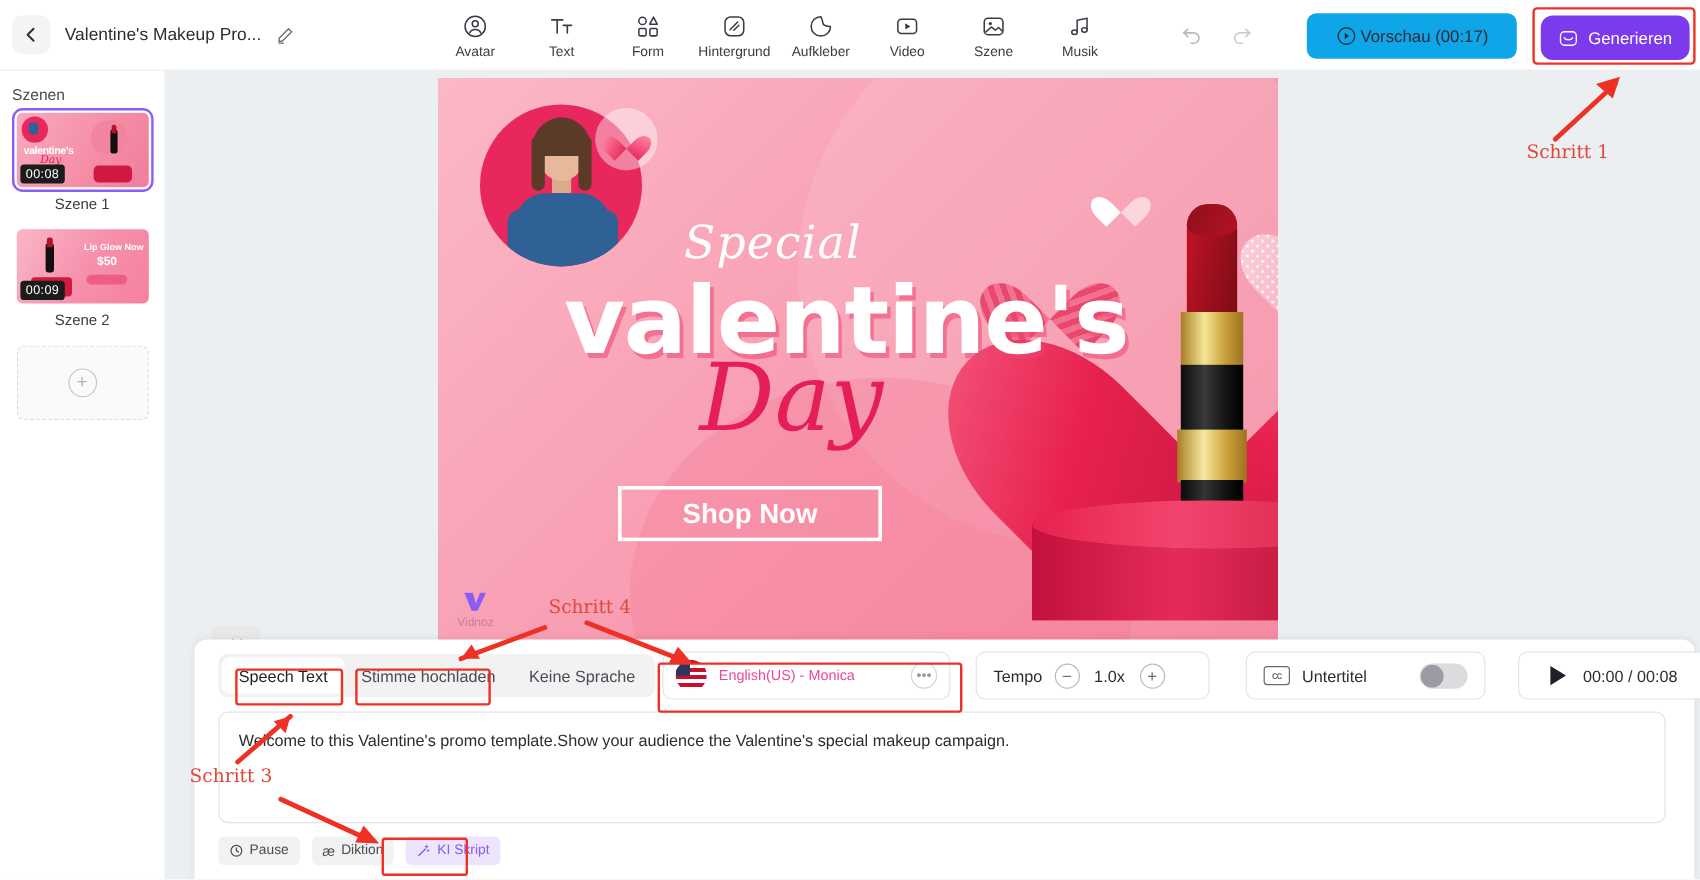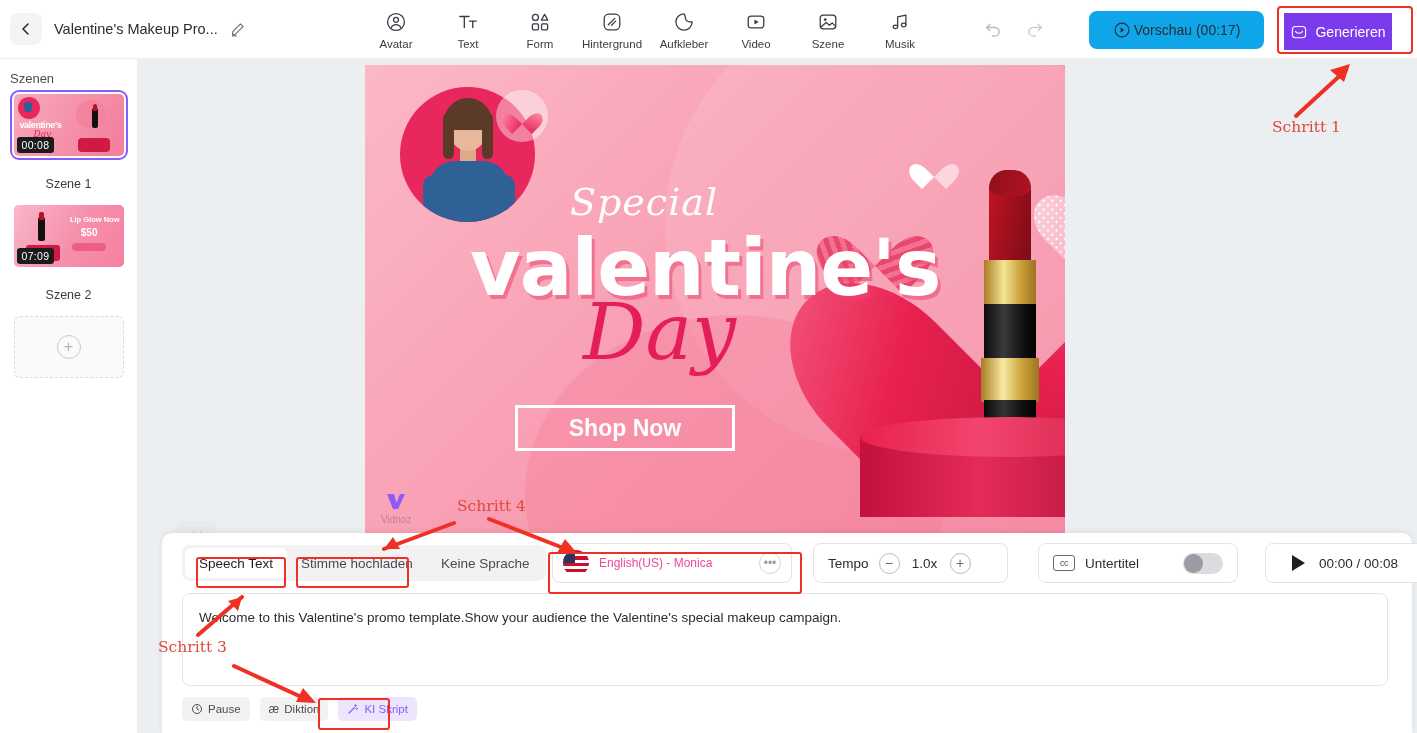--- a/index.html
+++ b/index.html
@@ -41,43 +41,43 @@
   #preview-btn {
     position:absolute; left:1089px; top:11px; width:175px; height:38px;
     background:#0ea5e9; border-radius:8px; display:flex; align-items:center;
     justify-content:center; gap:3px; cursor:pointer;
   }
   #preview-btn .plabel { font-size:14px; color:#2b2b33; }
 
   #gen-wrap { position:absolute; left:1277px; top:6px; width:136px; height:48px;
     border:2px solid #ee3124; border-radius:4px; }
   #gen-btn {
-    position:absolute; left:5px; top:5px; width:108px; height:37px;
-    background:#7c3aed; border-radius:0; display:flex; align-items:center;
+    position:absolute; left:5px; top:5px; width:124px; height:37px;
+    background:#7c3aed; border-radius:10px; display:flex; align-items:center;
     justify-content:center; gap:7px; cursor:pointer;
   }
   #gen-btn .glabel { font-size:14px; color:#ffffff; }
 
   
   #sidebar {
     position:absolute; left:0; top:59px; width:138px; height:674px;
     background:#ffffff; border-right:1px solid #ececec;
   }
   .szenen-title { font-size:13px; color:#4a4a55; margin:12px 0 8px 10px; }
   .scene-card { margin:0 auto 4px auto; width:110px; }
   .scene-thumb {
     position:relative; width:110px; height:62px; border-radius:5px; overflow:hidden;
     cursor:pointer; background:#f7c5d3;
   }
   .scene-sel { outline:2px solid #8b5cf6; outline-offset:2px; border-radius:5px; }
   .dur-badge {
     position:absolute; left:3px; bottom:3px; background:#1b1b1b; color:#fff;
     font-size:10.5px; padding:2px 5px; border-radius:3px; letter-spacing:.3px;
   }
-  .scene-label { text-align:center; font-size:12.5px; color:#3b3b45; margin-top:21px; }
+  .scene-label { text-align:center; font-size:12.5px; color:#3b3b45; margin-top:7px; }
   .add-scene {
     margin:14px auto 0 auto; width:110px; height:62px; border:1px dashed #dcdce0;
     border-radius:6px; background:#fafafa; display:flex; align-items:center;
     justify-content:center; cursor:pointer;
   }
   .plus-circle { width:24px;height:24px;border-radius:50%;border:1.5px solid #c8c8cf;
     display:flex;align-items:center;justify-content:center;color:#b4b4bc;font-size:16px;line-height:1;}
 
   
   #stage { position:absolute; left:138px; top:59px; width:1279px; height:674px; background:#eceff1; }
@@ -353,21 +353,21 @@
 
     <div class="scene-card" style="margin-top:14px;" data-name="scene-card-2">
       <div class="scene-thumb" data-name="scene-thumbnail-2">
         <div style="position:absolute;inset:0;background:linear-gradient(120deg,#f9b7c7,#f68fab 55%,#f5819f);"></div>
         <div style="position:absolute;left:24px;top:12px;width:7px;height:24px;border-radius:2px;background:#111;"></div>
         <div style="position:absolute;left:25px;top:7px;width:5px;height:8px;border-radius:2px 2px 0 0;background:#b31322;"></div>
         <div style="position:absolute;left:12px;bottom:6px;width:34px;height:16px;border-radius:3px;background:#d11a42;"></div>
         <div style="position:absolute;right:4px;top:10px;font-size:7.5px;font-weight:bold;color:#fff;" data-name="scene-art-headline">Lip Glow Now</div>
         <div style="position:absolute;right:26px;top:22px;font-size:10px;font-weight:bold;color:#fff;" data-name="scene-art-price">$50</div>
         <div style="position:absolute;right:18px;top:38px;width:34px;height:8px;border-radius:5px;background:#ef5d86;"></div>
-        <div class="dur-badge" data-name="scene-duration">07:09</div>
+        <div class="dur-badge" data-name="scene-duration">00:09</div>
       </div>
       <div class="scene-label" data-name="scene-label">Szene 2</div>
     </div>
 
     <div class="add-scene" data-name="add-scene-button">
       <span class="plus-circle" data-name="plus-icon">+</span>
     </div>
   </div>
 
   <div id="stage" data-name="canvas-stage">

